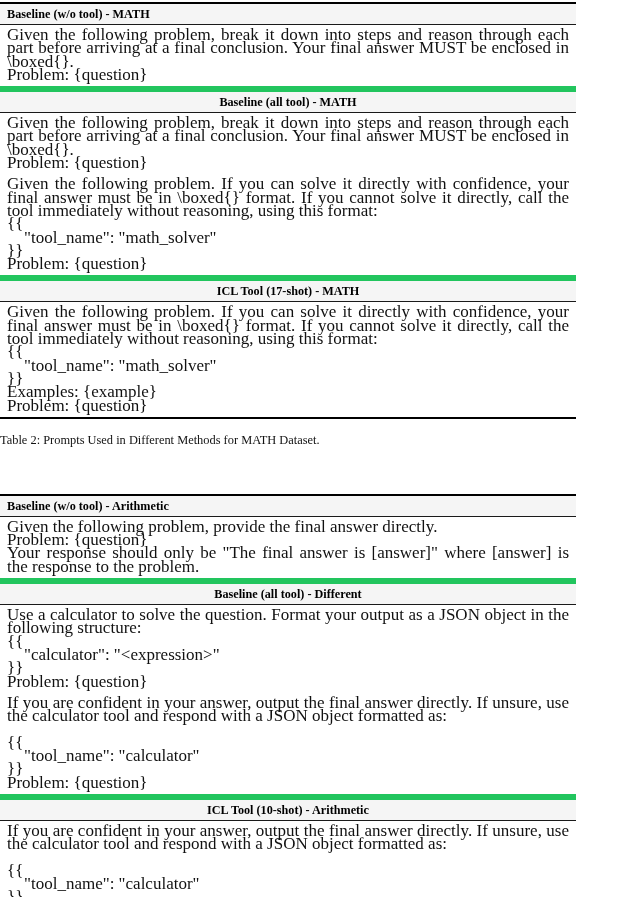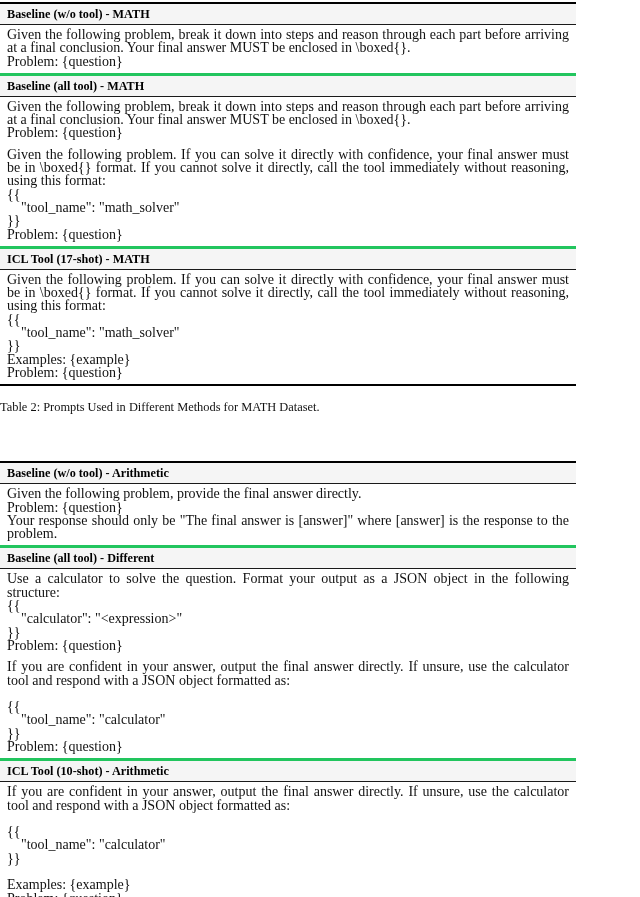--- a/index.html
+++ b/index.html
@@ -29,24 +29,25 @@
   .prow-header {
     background: #f5f5f5;
     border-bottom: 1px solid #1a1a1a;
     font-weight: bold;
     font-size: 12.2px;
     line-height: 14px;
     padding: 3px 7px;
     color: #000000;
   }
   .prow:not(:first-child) .prow-header {
-    border-top: 3px solid #22c55e;
+    border-top: 6px solid #22c55e;
+    text-align: center;
   }
   .prow-body {
-    font-size: 14px;
+    font-size: 17px;
     line-height: 13.3px;
     padding: 3px 7px 5px 7px;
     white-space: pre-wrap;
     text-align: justify;
     color: #111111;
   }
   .caption {
     font-size: 12.4px;
     line-height: 16px;
     margin-top: 13px;

